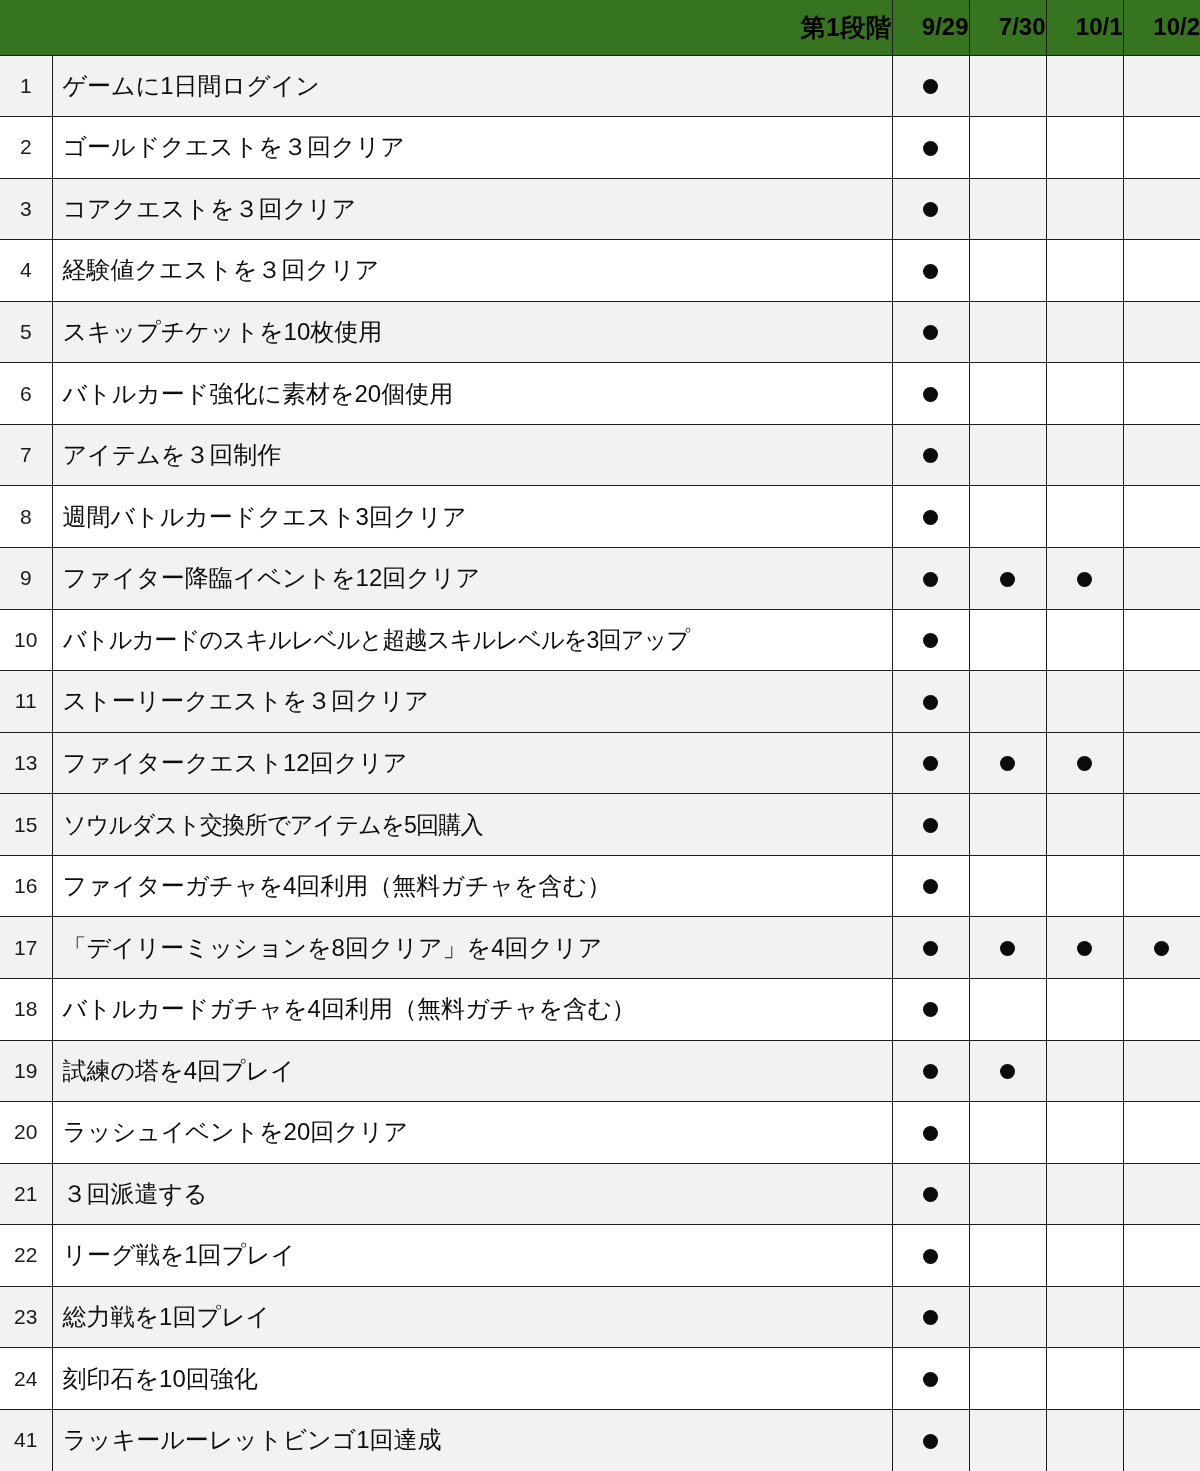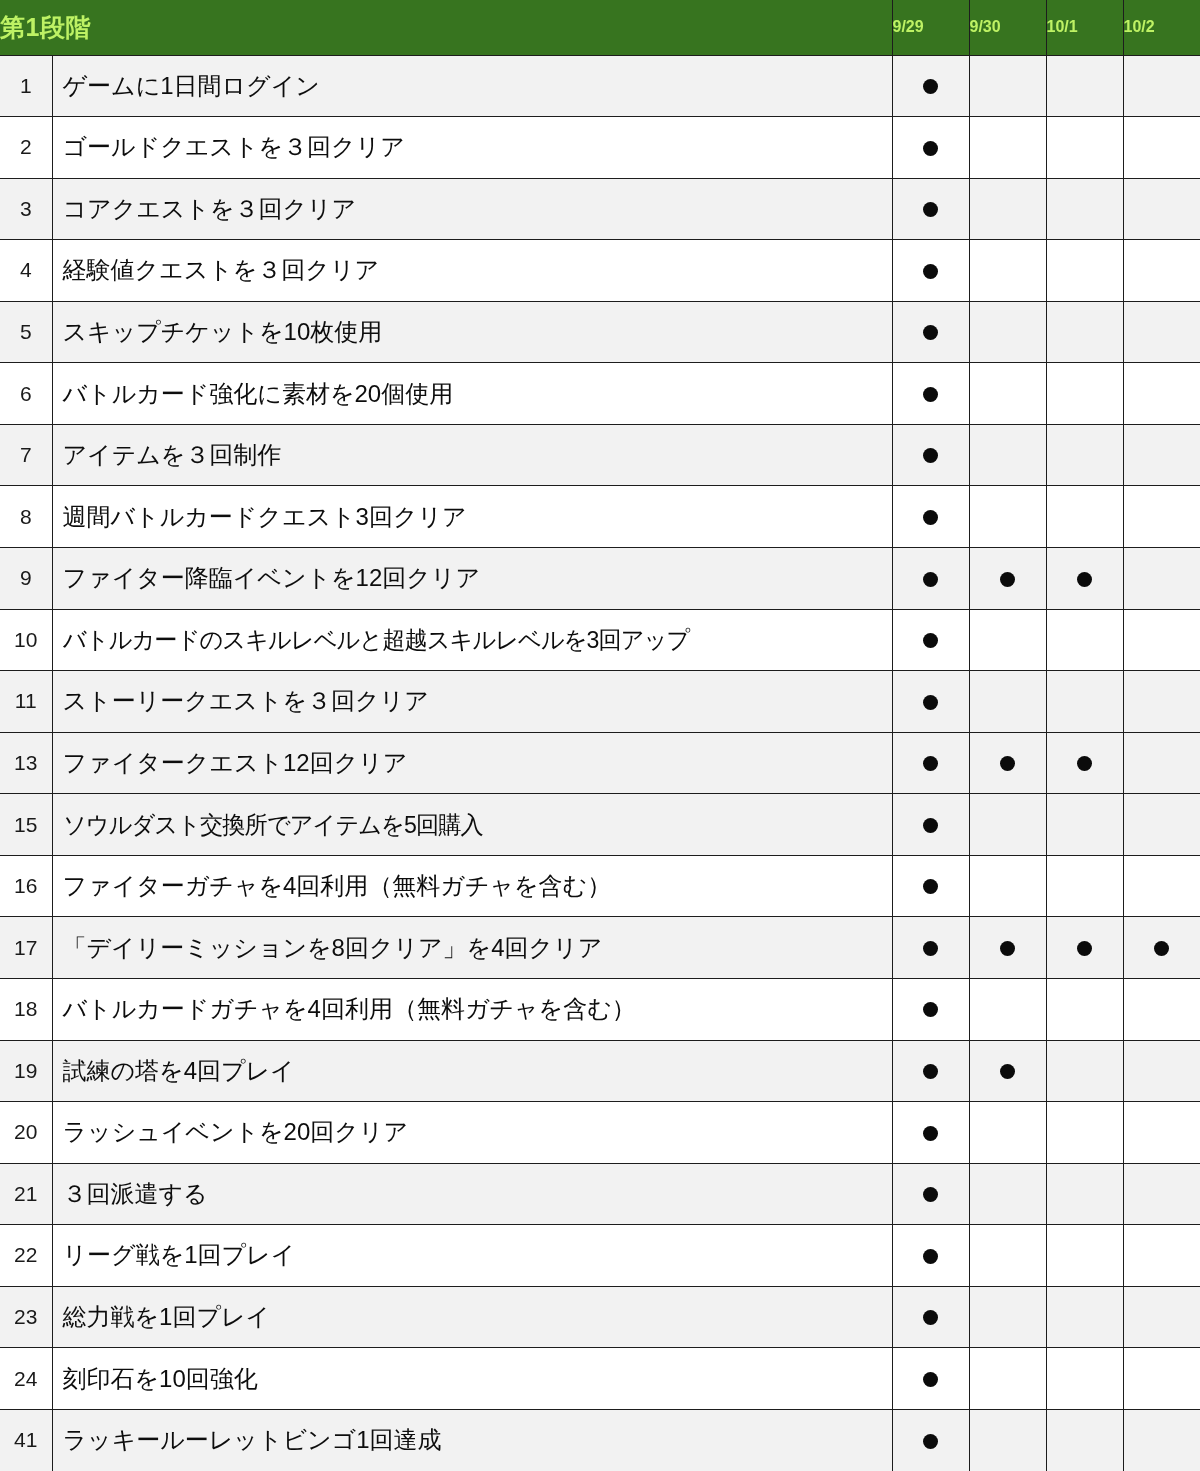--- a/index.html
+++ b/index.html
@@ -24,35 +24,35 @@
   
   col.c-num  { width: 52px; }
   col.c-task { width: 840px; }
   col.c-date { width: 77px; }
 
   
   thead tr { height: 55px; }
 
   th {
     background: #37741f;
-    color: #bef264;
+    color: #000000;
     font-weight: bold;
-    text-align: left;
+    text-align: right;
     vertical-align: middle;
     border: 1px solid #1d1d1d;
     padding: 0;
   }
   th.h-stage {
     font-size: 25px;
     letter-spacing: 0.5px;
     border-left: none;
     border-top: none;
   }
   th.h-date {
-    font-size: 16px;
+    font-size: 24px;
     border-top: none;
   }
   th.h-date-last { border-right: none; }
 
   
   tbody tr { height: 56.64px; }
   tbody tr.stripe-gray td { background: #f2f2f2; }
   tbody tr.stripe-white td { background: #ffffff; }
 
   td {
@@ -110,21 +110,21 @@
     <col class="c-task">
     <col class="c-date">
     <col class="c-date">
     <col class="c-date">
     <col class="c-date">
   </colgroup>
   <thead>
     <tr>
       <th class="h-stage" colspan="2">第1段階</th>
       <th class="h-date">9/29</th>
-      <th class="h-date">9/30</th>
+      <th class="h-date">7/30</th>
       <th class="h-date">10/1</th>
       <th class="h-date h-date-last">10/2</th>
     </tr>
   </thead>
   <tbody id="table-body">
       <tr class="stripe-gray">
         <td class="cell-num">1</td>
         <td class="cell-task"><span class="task-text">ゲームに1日間ログイン</span></td>
         <td class="cell-mark"><span class="dot"></span></td>
         <td class="cell-mark"></td>

